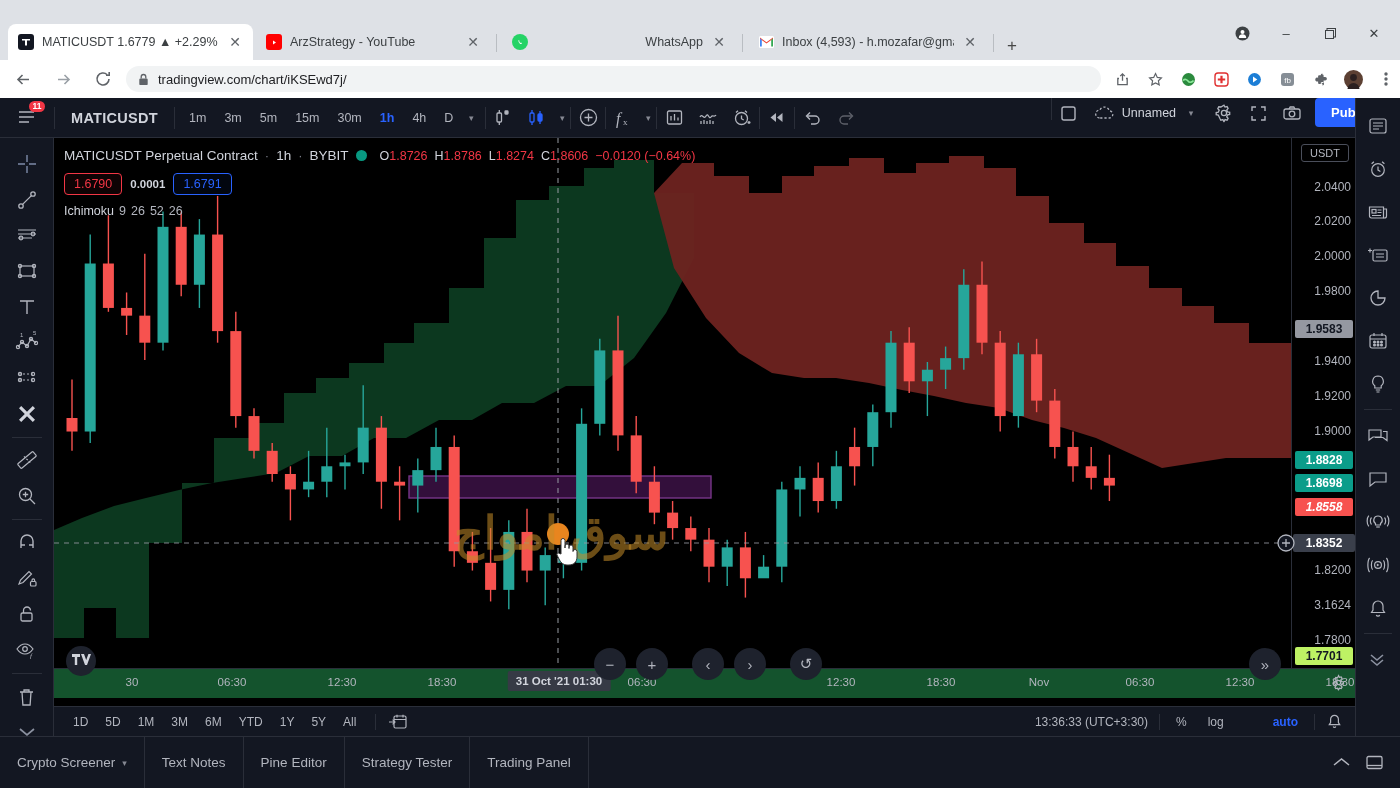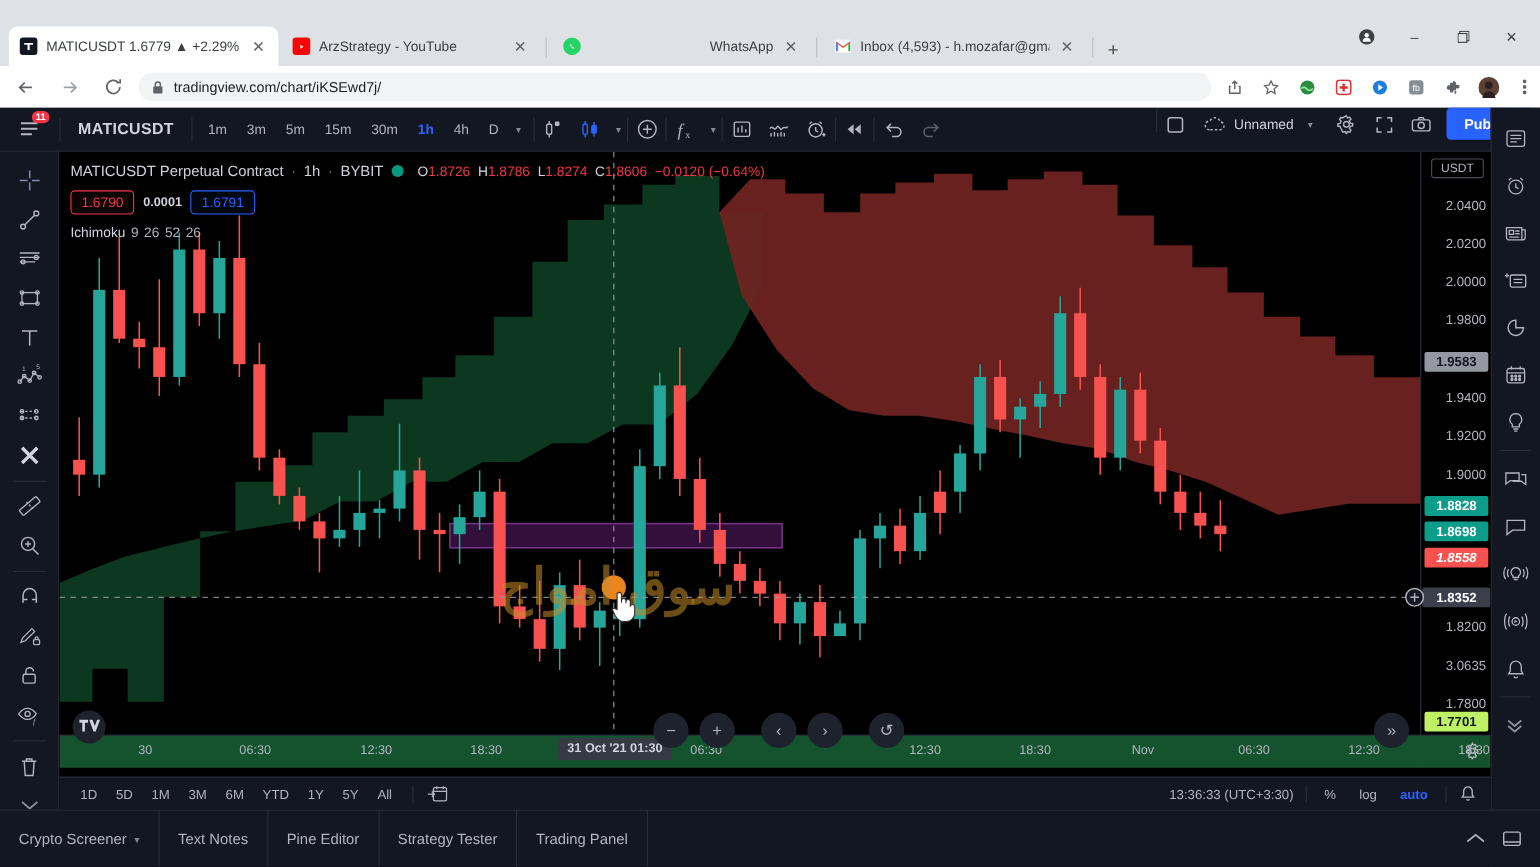--- a/index.html
+++ b/index.html
@@ -141,21 +141,21 @@
 
   
   .bottom-bar { position:absolute; left:54px; bottom:52px; width:1301px; height:30px;
     background:#131722; border-top:1px solid #2a2e39; display:flex; align-items:center;
     padding:0 12px; }
   .range-btns { display:flex; gap:3px; }
   .rb { font-size:12px; color:#b2b5be; padding:4px 7px; border-radius:3px; }
   .bb-right { margin-left:auto; display:flex; align-items:center; gap:11px; }
   .clock { font-size:12px; color:#b2b5be; }
   .sm { font-size:12px; color:#b2b5be; padding:3px 5px; border-radius:3px; }
-  .sm.on { color:#2962ff; font-weight:bold; }
+  .sm.on { color:#2962ff; font-weight:bold;margin-left:28px; }
   .vsep { width:1px; height:16px; background:#2a2e39; }
 
   
   .footer { position:absolute; left:0; bottom:0; width:1400px; height:52px;
     background:#131722; border-top:1px solid #2a2e39; display:flex; align-items:stretch; }
   .ftab { display:flex; align-items:center; padding:0 17px; color:#b2b5be; font-size:13.5px;
     border-right:1px solid #2a2e39; gap:7px; }
   .footer-right { margin-left:auto; display:flex; align-items:center; gap:14px; padding-right:16px; }
   .ghost-note { position:absolute; left:58px; bottom:40px; font-size:11.5px;
     color:rgba(130,140,160,.42); white-space:nowrap; }
@@ -880,21 +880,21 @@
       <div class="pax-label" style="top:153px;">1.9800</div>
       <div class="pax-tag" style="top:191px;background:#9598a1;color:#131722;">1.9583</div>
       <div class="pax-label" style="top:223px;">1.9400</div>
       <div class="pax-label" style="top:258px;">1.9200</div>
       <div class="pax-label" style="top:293px;">1.9000</div>
       <div class="pax-tag" style="top:322px;background:#0b9d8a;color:#fff;">1.8828</div>
       <div class="pax-tag" style="top:345px;background:#0b9d8a;color:#fff;">1.8698</div>
       <div class="pax-tag" style="top:369px;background:#f7524f;color:#fff;font-style:italic;">1.8558</div>
       <div class="pax-tag" style="top:405px;background:#3a3f4b;color:#fff;width:62px;right:0;">1.8352</div>
       <div class="pax-label" style="top:432px;">1.8200</div>
-      <div class="pax-label" style="top:467px;">3.0635</div>
+      <div class="pax-label" style="top:467px;">3.1624</div>
       <div class="pax-label" style="top:502px;">1.7800</div>
       <div class="pax-tag" style="top:518px;background:#bef264;color:#131722;">1.7701</div>
     </div>
 
     <div style="position:absolute;left:1221px;top:394px;z-index:11;">
       <svg width="22" height="22" viewBox="0 0 22 22" stroke="#b2b5be" stroke-width="1.3" fill="#131722">
           <circle cx="11" cy="11" r="8"></circle>
           <path d="M11 7v8M7 11h8"></path>
         </svg>
     </div>

